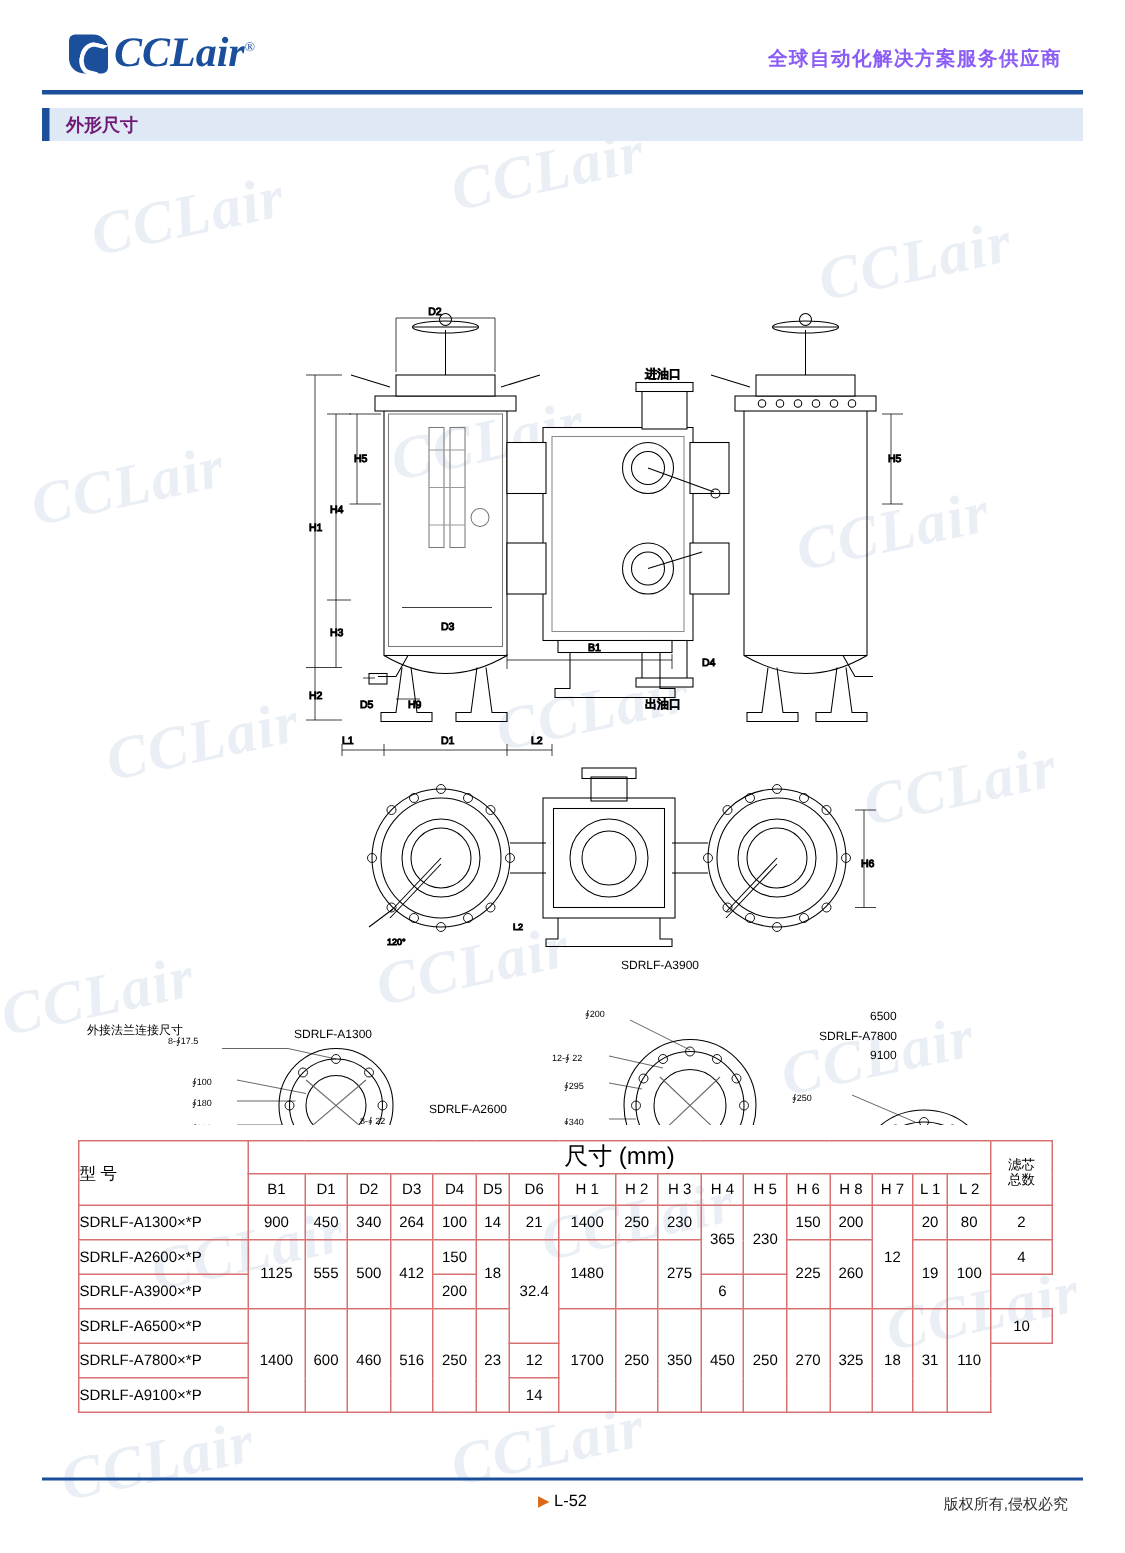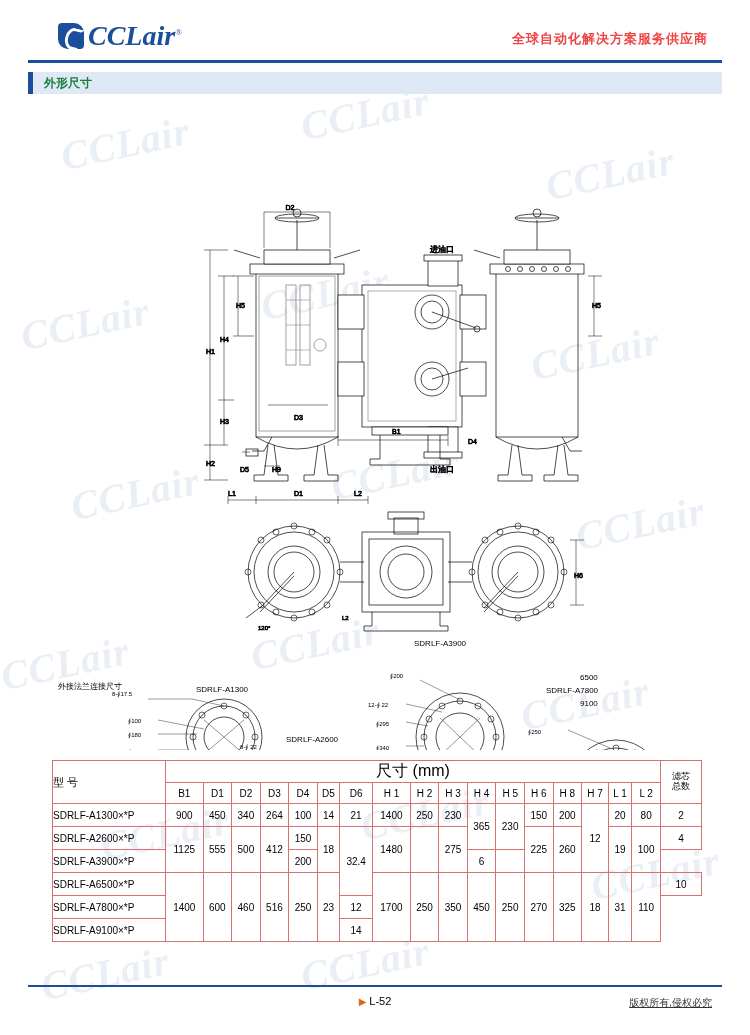--- a/index.html
+++ b/index.html
@@ -45,21 +45,21 @@
     position: absolute;
     left: 28px;
     top: 16px;
     width: 694px;
     height: 44px;
     border-bottom: 3px solid #1b4f9c;
     z-index: 2;
   }
   .logo-wrap {
     position: absolute;
-    left: 30px;
+    left: 18px;
     top: 4px;
     display: flex;
     align-items: center;
     text-align: right;
   }
   .logo-mark {
     width: 26px;
     height: 26px;
     background: #1b4f9c;
     border-radius: 4px 10px 4px 10px;
@@ -92,21 +92,21 @@
     color: #1b4f9c;
     font-style: normal;
     font-weight: normal;
   }
   .header-slogan {
     position: absolute;
     right: 14px;
     top: 14px;
     font-size: 13px;
     font-weight: bold;
-    color: #ef4444;
+    color: #8b5cf6;
     letter-spacing: 1px;
   }
   
   .section-bar {
     position: absolute;
     left: 28px;
     top: 72px;
     width: 694px;
     height: 22px;
     background: #dfe9f5;
@@ -119,21 +119,21 @@
     width: 5px;
     height: 22px;
     background: #1b4f9c;
   }
   .section-bar .title {
     position: absolute;
     left: 16px;
     top: 3px;
     font-size: 12px;
     font-weight: bold;
-    color: #15803d;
+    color: #701a75;
   }
   
   .drawing {
     position: absolute;
     left: 28px;
     top: 100px;
     width: 694px;
     height: 650px;
     z-index: 1;
   }
@@ -207,21 +207,20 @@
     color: #d96a1a;
     font-size: 10px;
     margin-right: 3px;
   }
   .copyright {
     position: absolute;
     right: 10px;
     top: 9px;
     font-size: 10px;
     color: #333;
-    text-decoration: underline;
   }
   .lbl { font-size: 7px; fill: #000; font-family: "Liberation Sans", sans-serif; }
   .lbl-sm { font-size: 6px; fill: #000; font-family: "Liberation Sans", sans-serif; }
   .lbl-md { font-size: 8px; fill: #000; font-family: "Liberation Sans", sans-serif; }
 </style>
 </head>
 <body>
 
 <div class="page">
 

